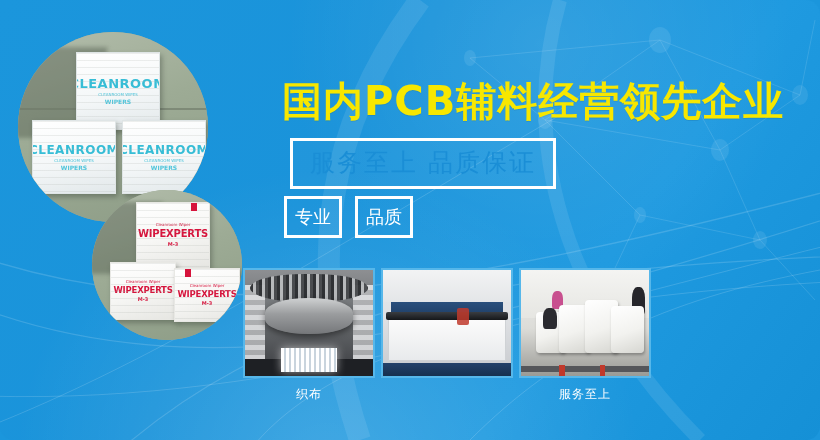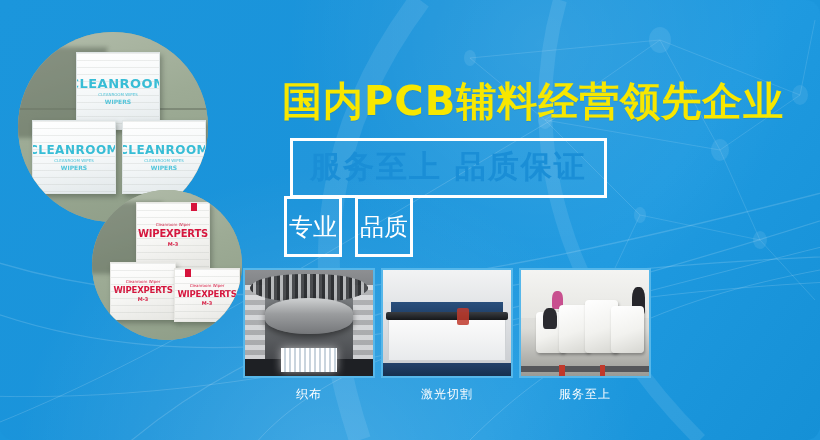--- a/index.html
+++ b/index.html
@@ -132,42 +132,42 @@
     text-shadow:0 1px 0 rgba(0,0,0,.08);
   }
 
   .subtitle-frame {
     position:absolute; left:290px; top:138px;
     padding:5px 17px 7px 17px;
     border:3px solid #ffffff;
     background:rgba(255,255,255,0.03);
   }
   .subtitle-text {
-    font-size:31px; font-weight:bold;
+    font-size:25px; font-weight:normal;
     color:#1a8ed6;
     letter-spacing:2px;
     white-space:nowrap;
     -webkit-text-stroke:0;
   }
   .subtitle-frame::before{
     content:"";
     position:absolute; left:-3px; right:-3px; top:-3px; bottom:-3px;
     background:#ffffff; z-index:-1;
   }
 
   .tags {
     position:absolute; left:284px; top:196px;
     display:flex; gap:13px;
   }
   .tag {
-    width:58px; height:61px;
+    width:58px; height:42px;
     border:3px solid #ffffff;
     display:flex; align-items:center; justify-content:center;
     color:#ffffff;
-    font-size:24px; font-weight:normal;
+    font-size:18px; font-weight:normal;
     letter-spacing:0;
   }
 
   
   .thumbs {
     position:absolute; left:243px; top:268px;
     display:flex; gap:6px;
   }
   .thumb-col { width:132px; }
   .thumb {
@@ -425,21 +425,20 @@
 
     <div class="thumb-col">
       <div class="thumb t3">
         <div class="wall"></div>
         <div class="bluepanel"></div>
         <div class="bed"></div>
         <div class="gantry"></div>
         <div class="head"></div>
         <div class="foot"></div>
       </div>
-      <div class="thumb-caption">激光切割</div>
     </div>
 
     <div class="thumb-col">
       <div class="thumb t4">
         <div class="wall2"></div>
         <div class="worker w1"></div>
         <div class="worker w3"></div>
         <div class="bag bag1"></div>
         <div class="bag bag2"></div>
         <div class="bag bag3"></div>

